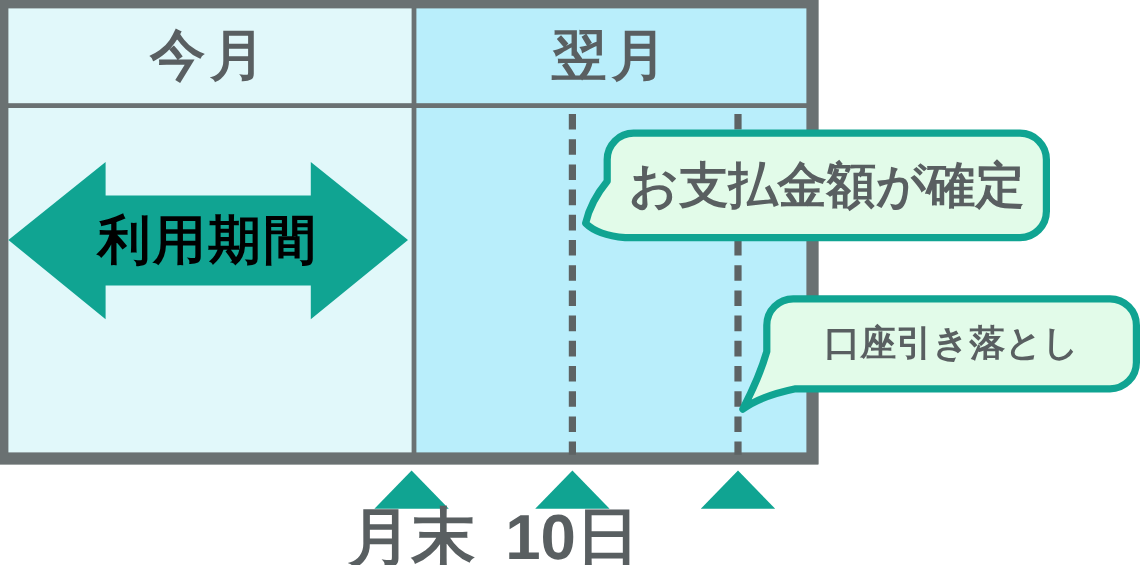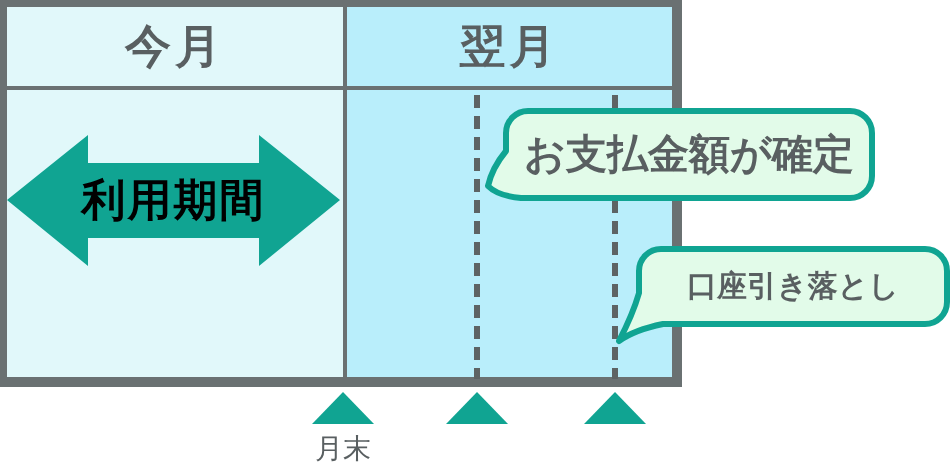--- a/index.html
+++ b/index.html
@@ -68,21 +68,21 @@
     color: var(--text-gray);
     white-space: nowrap;
   }
   .callout-text.c1 { left: 506px; top: 111px; width: 366px; height: 87px; font-size: 41px; }
   .callout-text.c2 { left: 639px; top: 249px; width: 308px; height: 75px; font-size: 30px; }
   .marker-label {
     position: absolute;
     top: 428px;
     width: 140px; height: 42px;
     display: flex; align-items: center; justify-content: center;
-    font-size: 28px; font-weight: normal;
+    font-size: 53px; font-weight: bold;
     color: var(--text-gray);
     white-space: nowrap;
   }
   .marker-label.m1 { left: 273px; }
   .marker-label.m2 { left: 407px; }
   .marker-label.m3 { left: 545px; }
 </style>
 </head>
 <body>
 
@@ -116,14 +116,15 @@
     <path d="M 661 249 L 925 249 A 22 22 0 0 1 947 271 L 947 302 A 22 22 0 0 1 925 324
              L 663 324 Q 634 330 619 341 Q 633 314 639 293 L 639 271 A 22 22 0 0 1 661 249 Z" fill="#e2fbe9" stroke="#10a492" stroke-width="6" stroke-linejoin="round"></path>
   </svg>
 
   <div class="arrow-label">利用期間</div>
 
   <div class="callout-text c1">お支払金額が確定</div>
   <div class="callout-text c2">口座引き落とし</div>
 
   <div class="marker-label m1">月末</div>
+  <div class="marker-label m2">10日</div>
 
 </div>
 
 </body></html>

